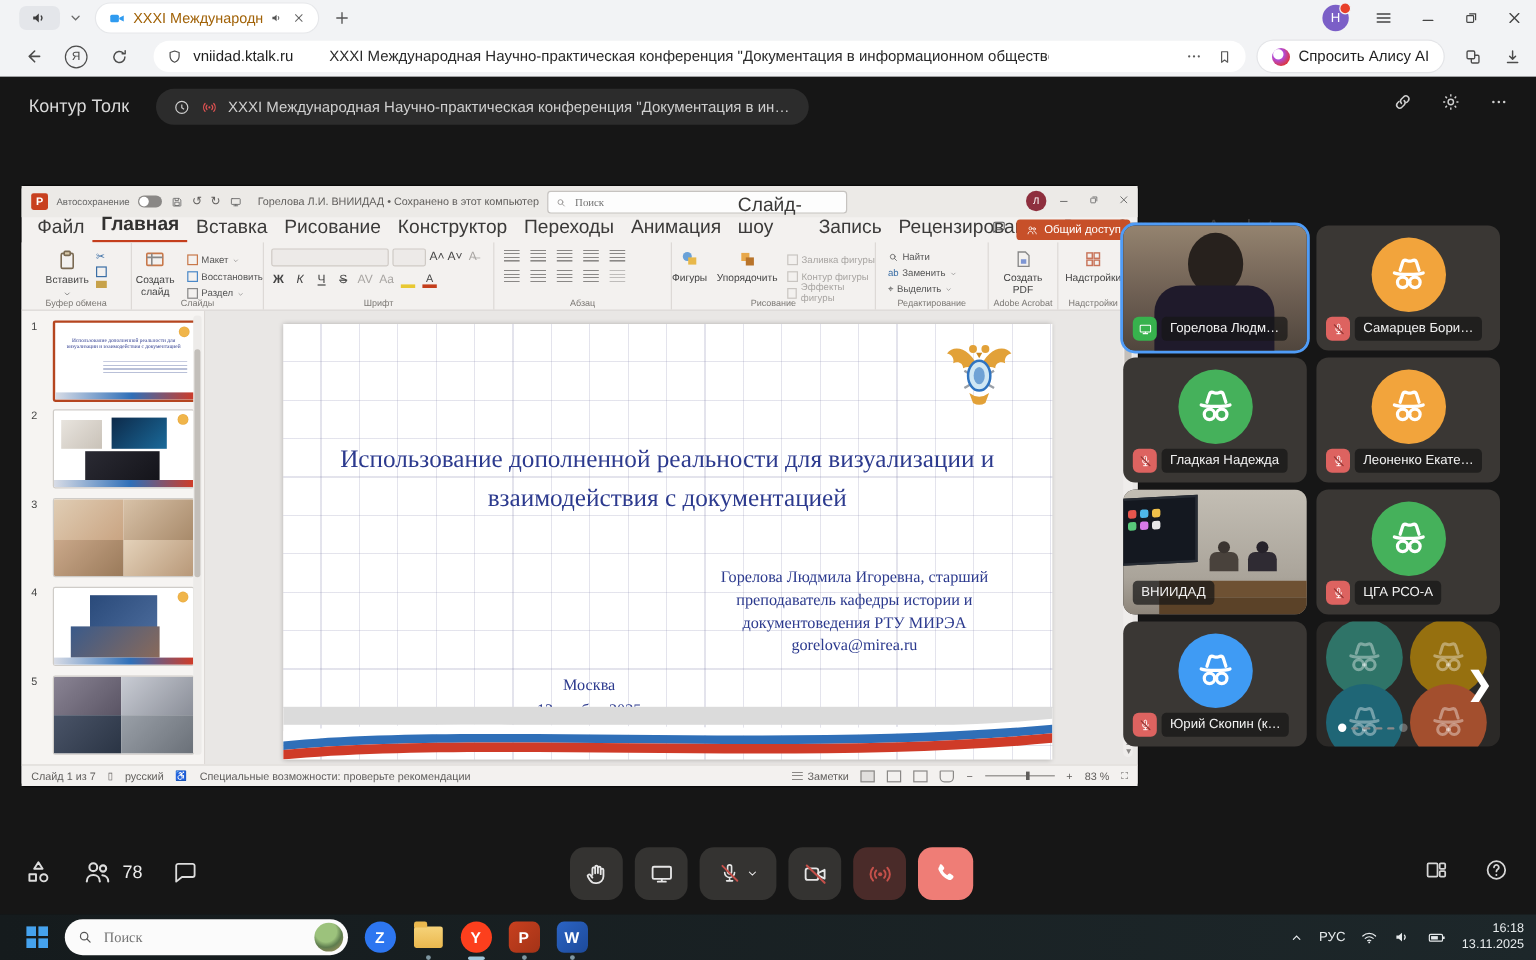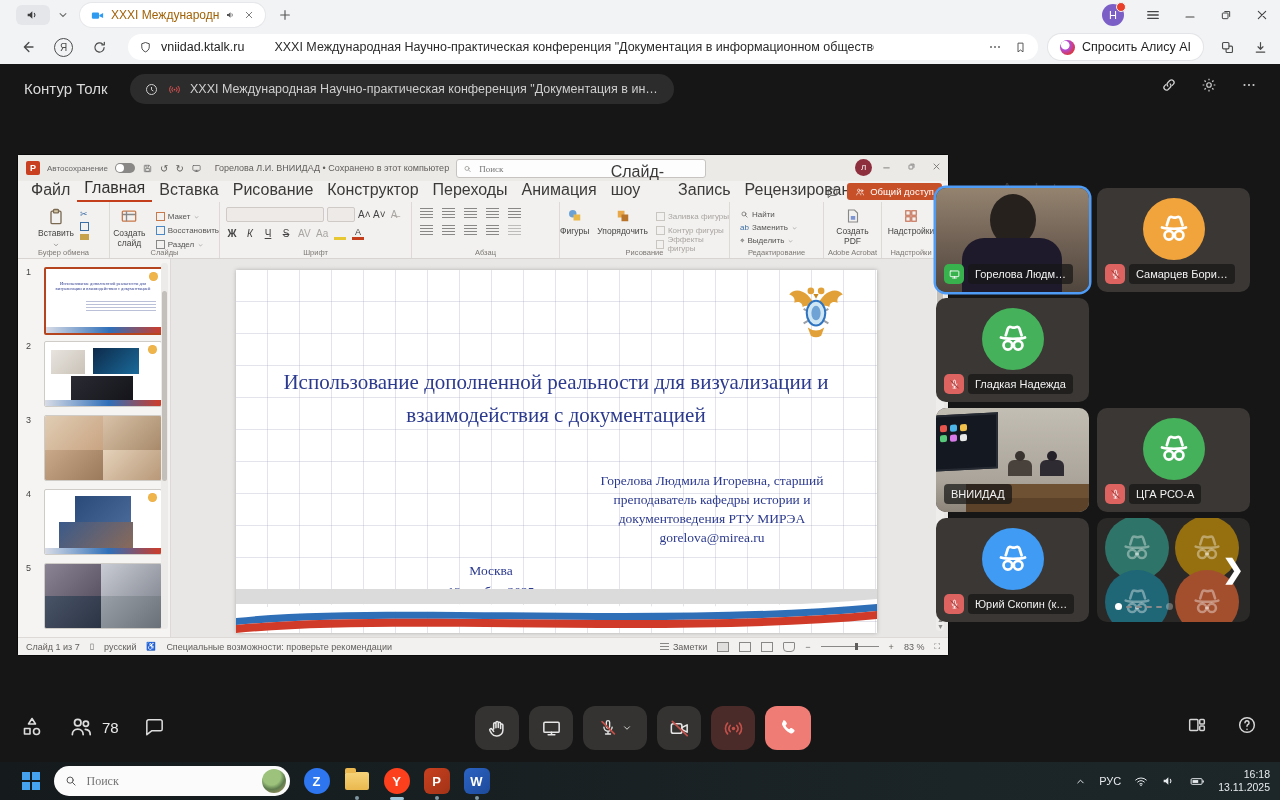--- a/index.html
+++ b/index.html
@@ -47,22 +47,22 @@
   .ppt-toggle i{position:absolute;left:1px;top:1px;width:8px;height:8px;border-radius:50%;background:#fff}
   .ppt-mini{font-size:10px;color:#605e5c}
   .ppt-doctitle{font-size:9px;color:#605e5c;margin-left:6px;white-space:nowrap}
   .ppt-search{position:absolute;left:438px;top:4px;width:236px;height:17px;border:1px solid #c6c3c0;border-radius:3px;background:#fdfdfd;display:flex;align-items:center;gap:5px;padding:0 6px;color:#8a8886}
   .ppt-search input{border:0;background:transparent;font-size:9px;width:100%;color:#555}
   .ppt-account{position:absolute;right:76px;top:4px;width:17px;height:17px;border-radius:50%;background:#8e2f3e;color:#fff;font-size:8px;display:flex;align-items:center;justify-content:center}
   .ppt-winctl{position:absolute;right:6px;top:6px;display:flex;gap:14px;color:#666}
 
   .ppt-tabs{position:absolute;left:0;top:26px;width:100%;height:21px;display:flex;align-items:flex-end;padding-left:6px;box-sizing:border-box}
   .ptab{font-size:16px;color:#3b3a39;padding:3px 7px}
-  .ptab.active{font-weight:400;border-bottom:2.5px solid #c43e1c;color:#323130}
-  .ppt-tabs-right{position:absolute;right:6px;top:28px;display:flex;align-items:flex-end;gap:8px}
+  .ptab.active{font-weight:700;border-bottom:2.5px solid #c43e1c;color:#323130}
+  .ppt-tabs-right{position:absolute;right:6px;top:28px;display:flex;align-items:flex-start;gap:8px}
   .share-btn{height:17px;background:#c75029;border-radius:3px;color:#fff;font-size:9.5px;display:flex;align-items:center;gap:5px;padding:0 8px}
 
   .ribbon{position:absolute;left:0;top:47px;width:100%;height:57px;background:#f3f1ef;border-bottom:1px solid #d8d4d1;display:flex;box-sizing:border-box}
   .rgroup{position:relative;border-right:1px solid #ddd9d6;height:100%;box-sizing:border-box;padding-top:3px}
   .rgl{position:absolute;bottom:1px;left:0;width:100%;text-align:center;font-size:7.5px;color:#7b7874}
   .bigbtn{display:flex;flex-direction:column;align-items:center;font-size:8.5px;color:#444;gap:2px;line-height:1.15;text-align:center}
   .minirow{display:flex;align-items:center;gap:3px;font-size:8px;color:#555;height:12px}
   .mico{width:9px;height:9px;border:1px solid #9a9794;box-sizing:border-box}
   .lines{width:13px;height:10px;background:repeating-linear-gradient(#8a8886 0 1px,transparent 1px 3px)}
   .fbox{background:#edeae8;border:1px solid #cfcac5;height:13px;border-radius:2px}
@@ -806,20 +806,33 @@
           </svg>
         </div>
       <div class="badge mic">
           <svg width="13" height="13" viewBox="0 0 24 24">
             <use href="#s-micoff"></use>
           </svg>
         </div>
       <div class="tlabel">Гладкая Надежда</div>
     </div>
 
+    <div class="tile" style="left:161px;top:110px">
+      <div class="pavatar" style="background:#f2a43c">
+          <svg width="36" height="36" viewBox="0 0 24 24">
+            <use href="#s-incog"></use>
+          </svg>
+        </div>
+      <div class="badge mic">
+          <svg width="13" height="13" viewBox="0 0 24 24">
+            <use href="#s-micoff"></use>
+          </svg>
+        </div>
+      <div class="tlabel">Леоненко Екате…</div>
+    </div>
 
     <div class="tile" style="left:0;top:220px">
       <div class="vid5">
         <div class="tv">
             <i style="left:6px;top:8px;background:#e8554d"></i>
             <i style="left:16px;top:8px;background:#4db6e8"></i>
             <i style="left:26px;top:8px;background:#f0c04a"></i>
             <i style="left:6px;top:18px;background:#58c97a"></i>
             <i style="left:16px;top:18px;background:#d87ae8"></i>
             <i style="left:26px;top:18px;background:#e8e8e8"></i>

